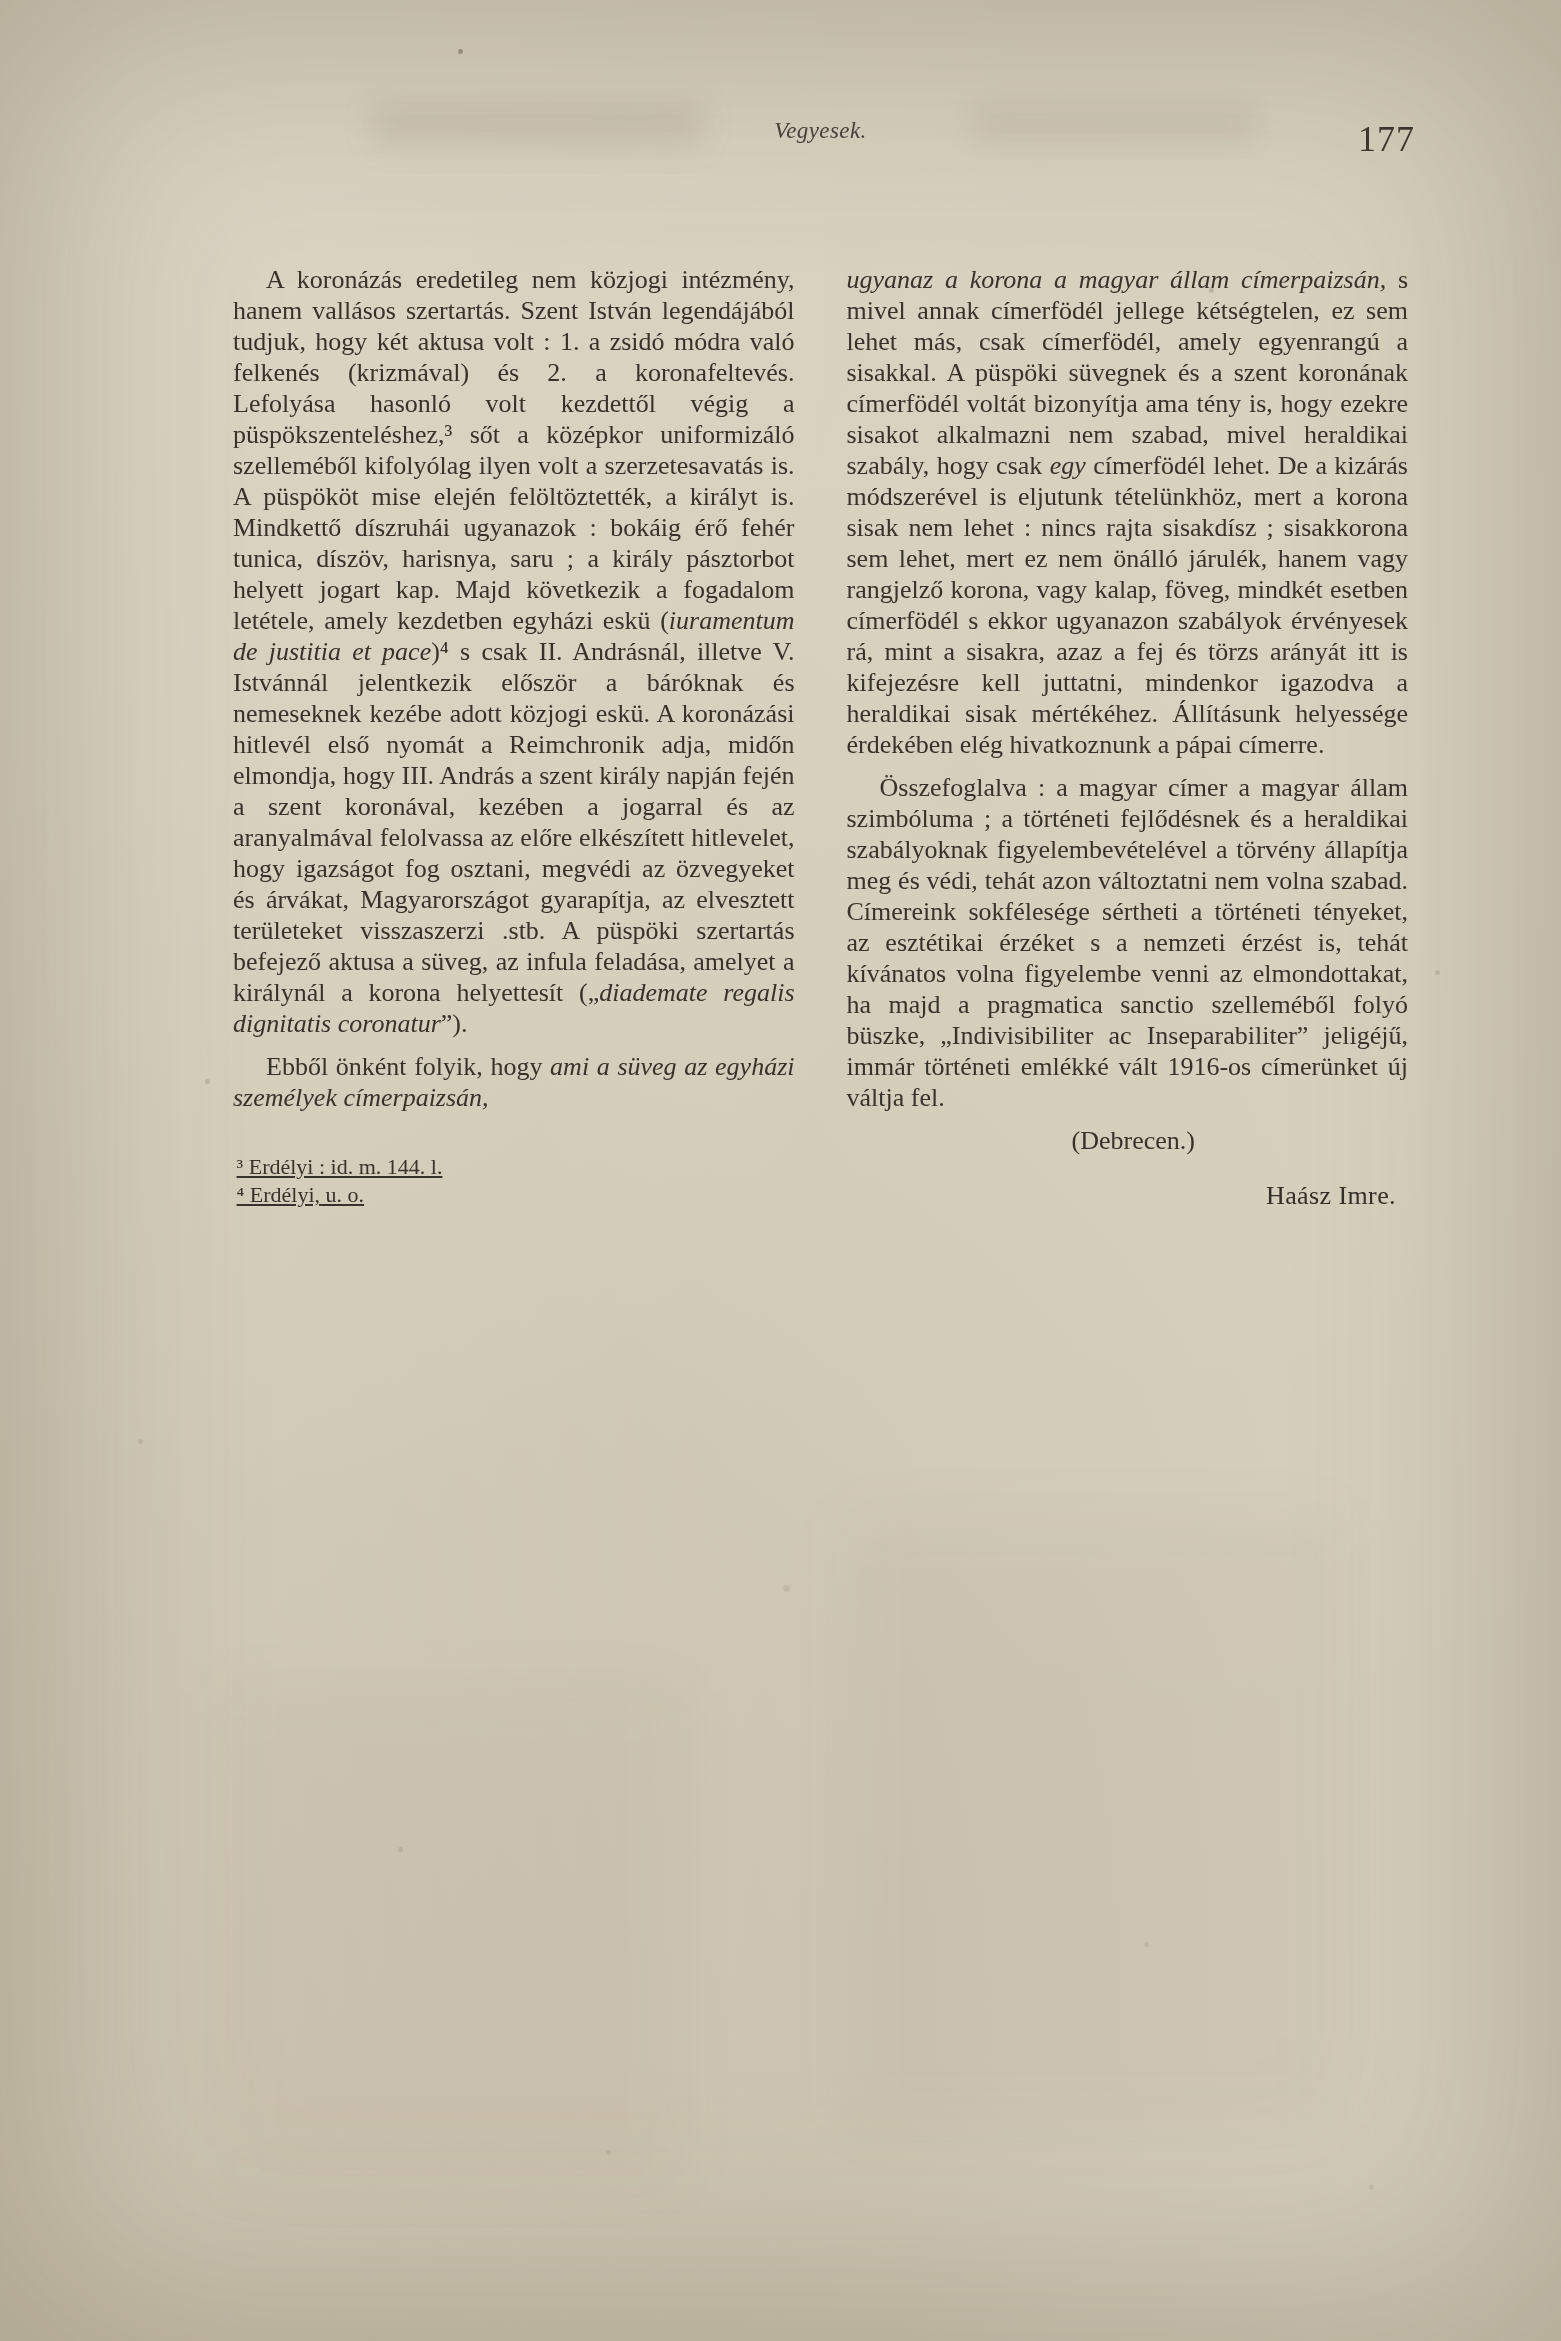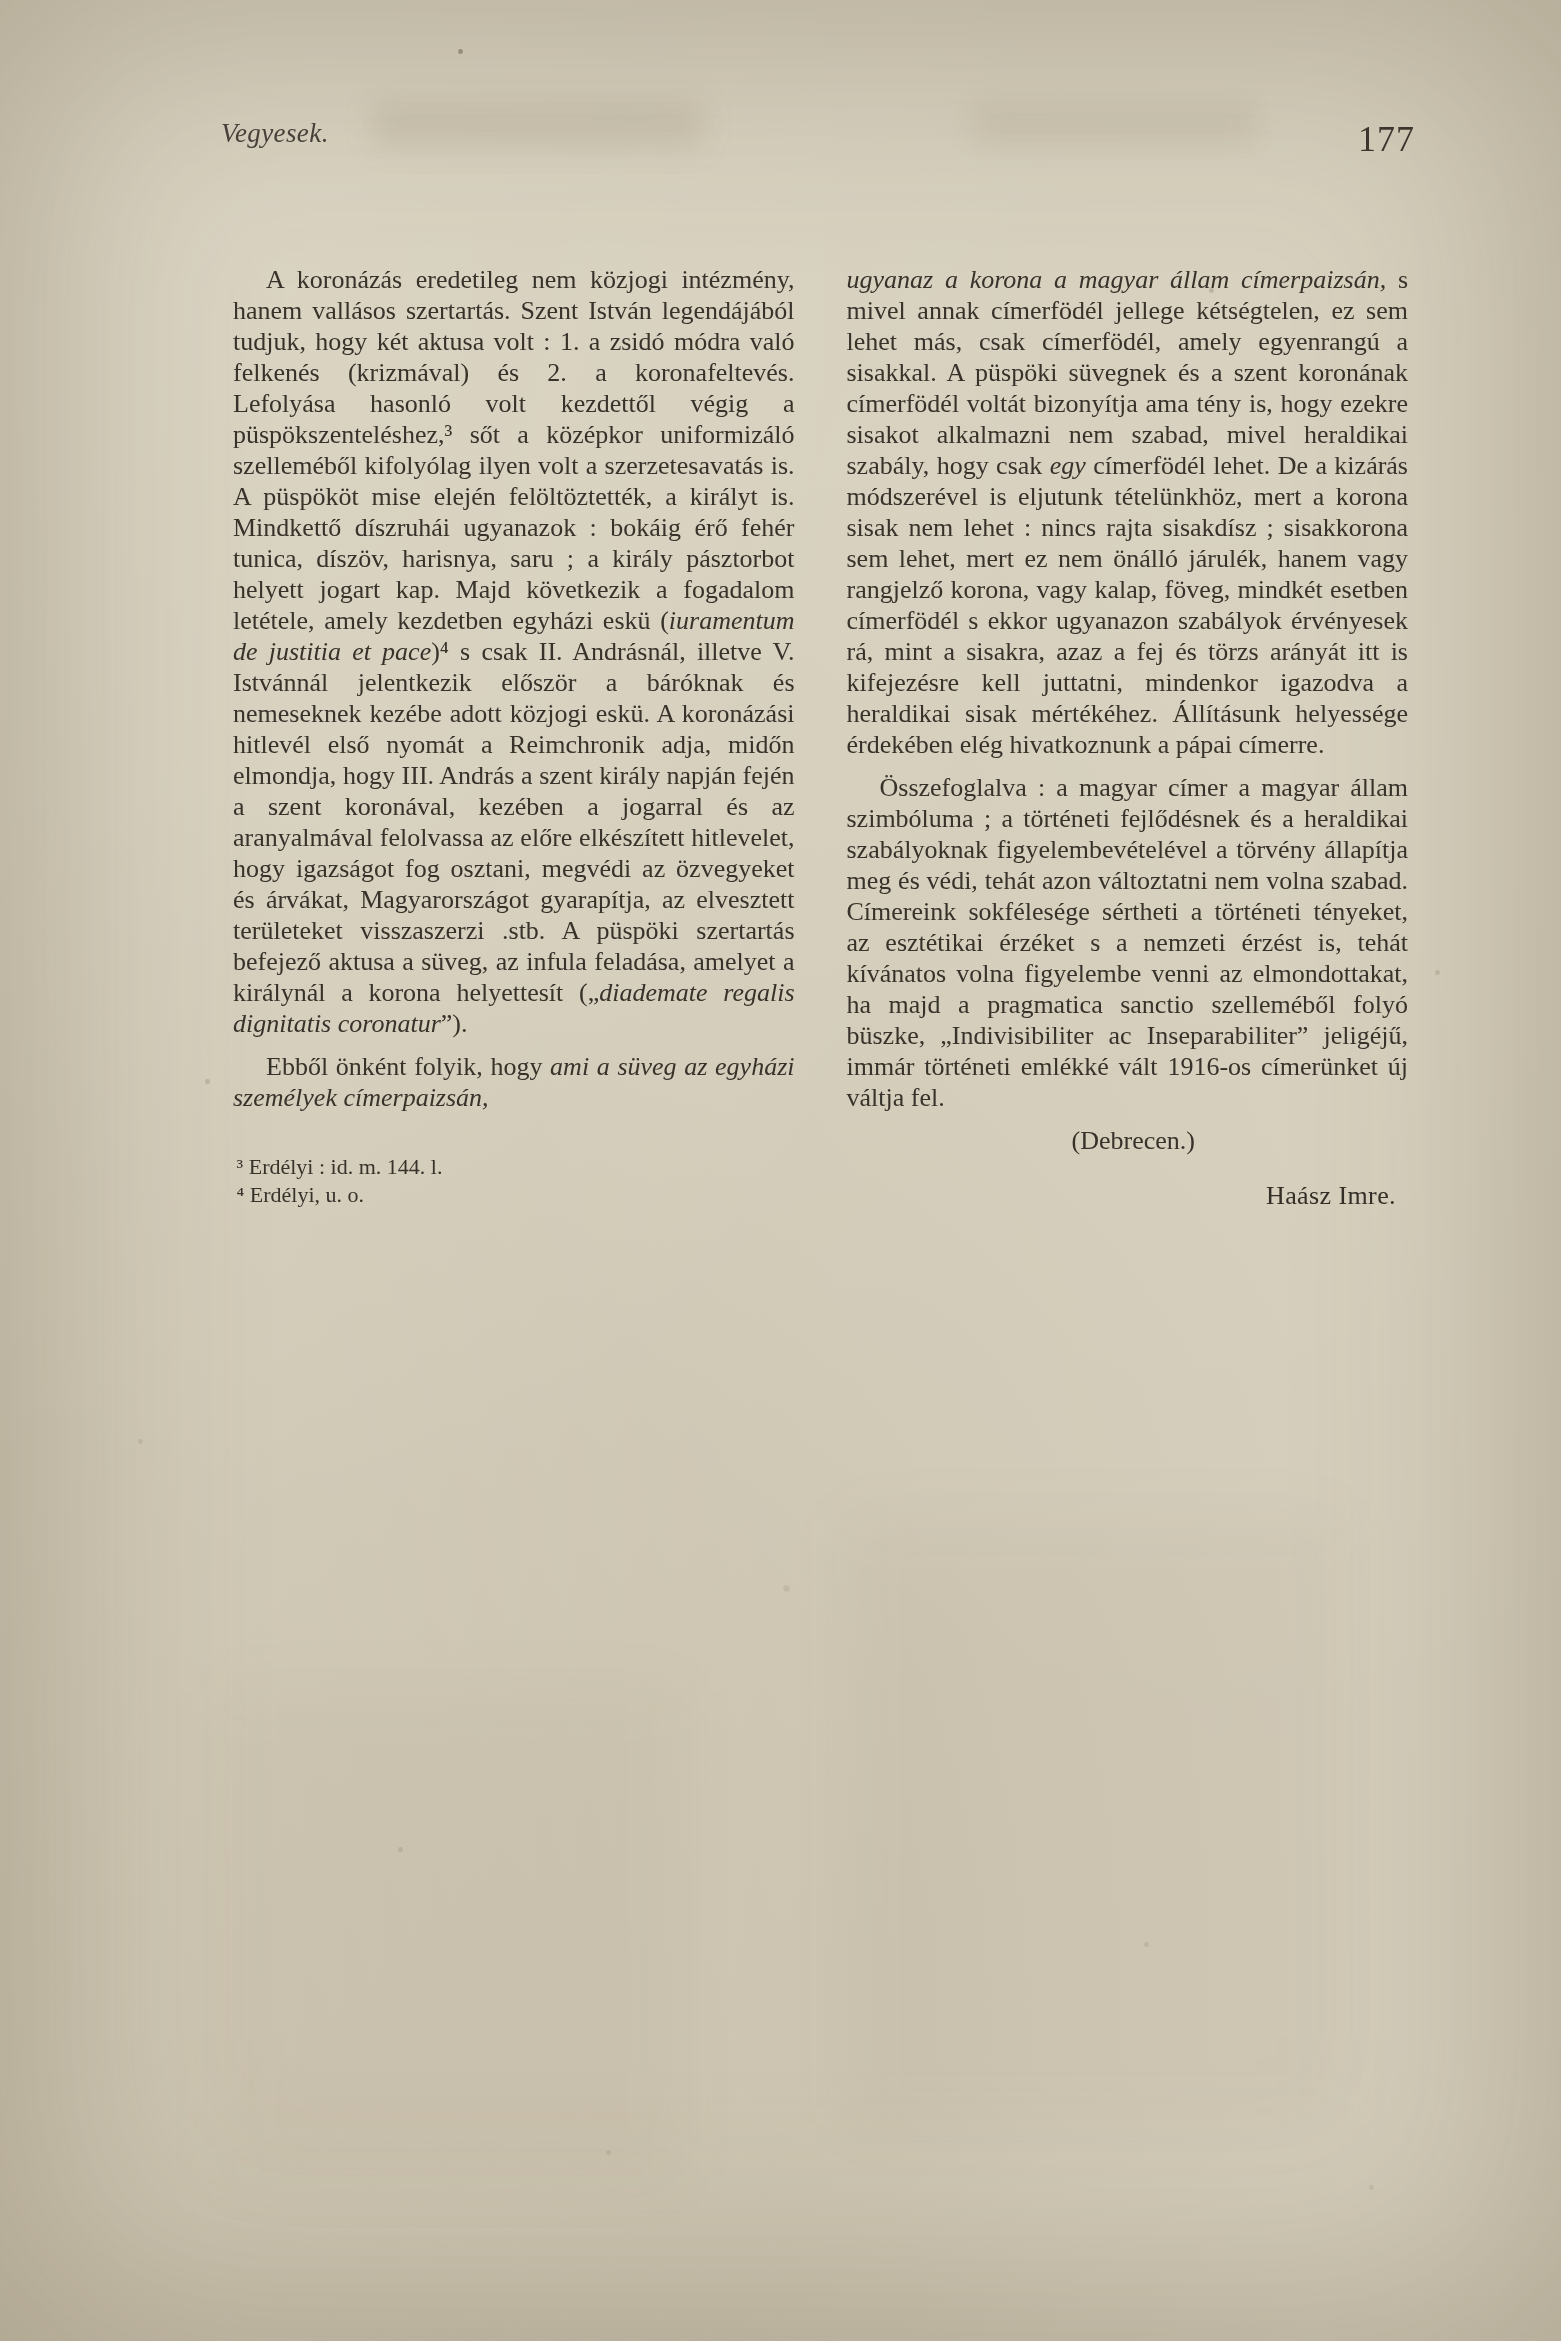--- a/index.html
+++ b/index.html
@@ -47,22 +47,23 @@
   .ghost-a{ left:373px; top:101px; width:330px; height:45px; }
   .ghost-b{ left:971px; top:102px; width:286px; height:43px; opacity:.8; }
   .ghost-c{ left:850px; top:1518px; width:486px; height:607px; background:rgba(118,104,76,0.05); filter:blur(29.5px); }
   .ghost-d{ left:226px; top:1691px; width:451px; height:486px; background:rgba(118,104,76,0.045); filter:blur(31px); }
 
   .page-header{
     position:absolute; top:118px; left:221px; right:141px;
     height:35px;
   }
   .running-title{
+    text-align:center;
     font-style:italic;
-    font-size:27px;
+    font-size:23px;
     letter-spacing:0.4px;
     color:#47413a;
   }
   .page-number{
     position:absolute; right:5.2px; top:0;
     font-size:36px;
     letter-spacing:0.9px;
     color:#3c362e;
   }
 
@@ -81,21 +82,21 @@
   .para{ margin:12px; }
   .para.indent{ text-indent:33px; }
   .it{ font-style:italic; }
 
   .footnotes{
     margin-top:40px;
     font-size:22px;
     line-height:28px;
     text-align:left;
   }
-  .footnote{ text-indent:15.6px; }
+  .footnote{ text-indent:15.6px;text-decoration:underline; }
 
   .place{ margin-top:1.7px; text-indent:12px; text-align:center; }
   .signature{
     margin-top:24px;
     text-align:right;
     padding-right:24px;
     font-weight:normal;
     font-size:26px;
     letter-spacing:0.4px;
     color:#332e26;

